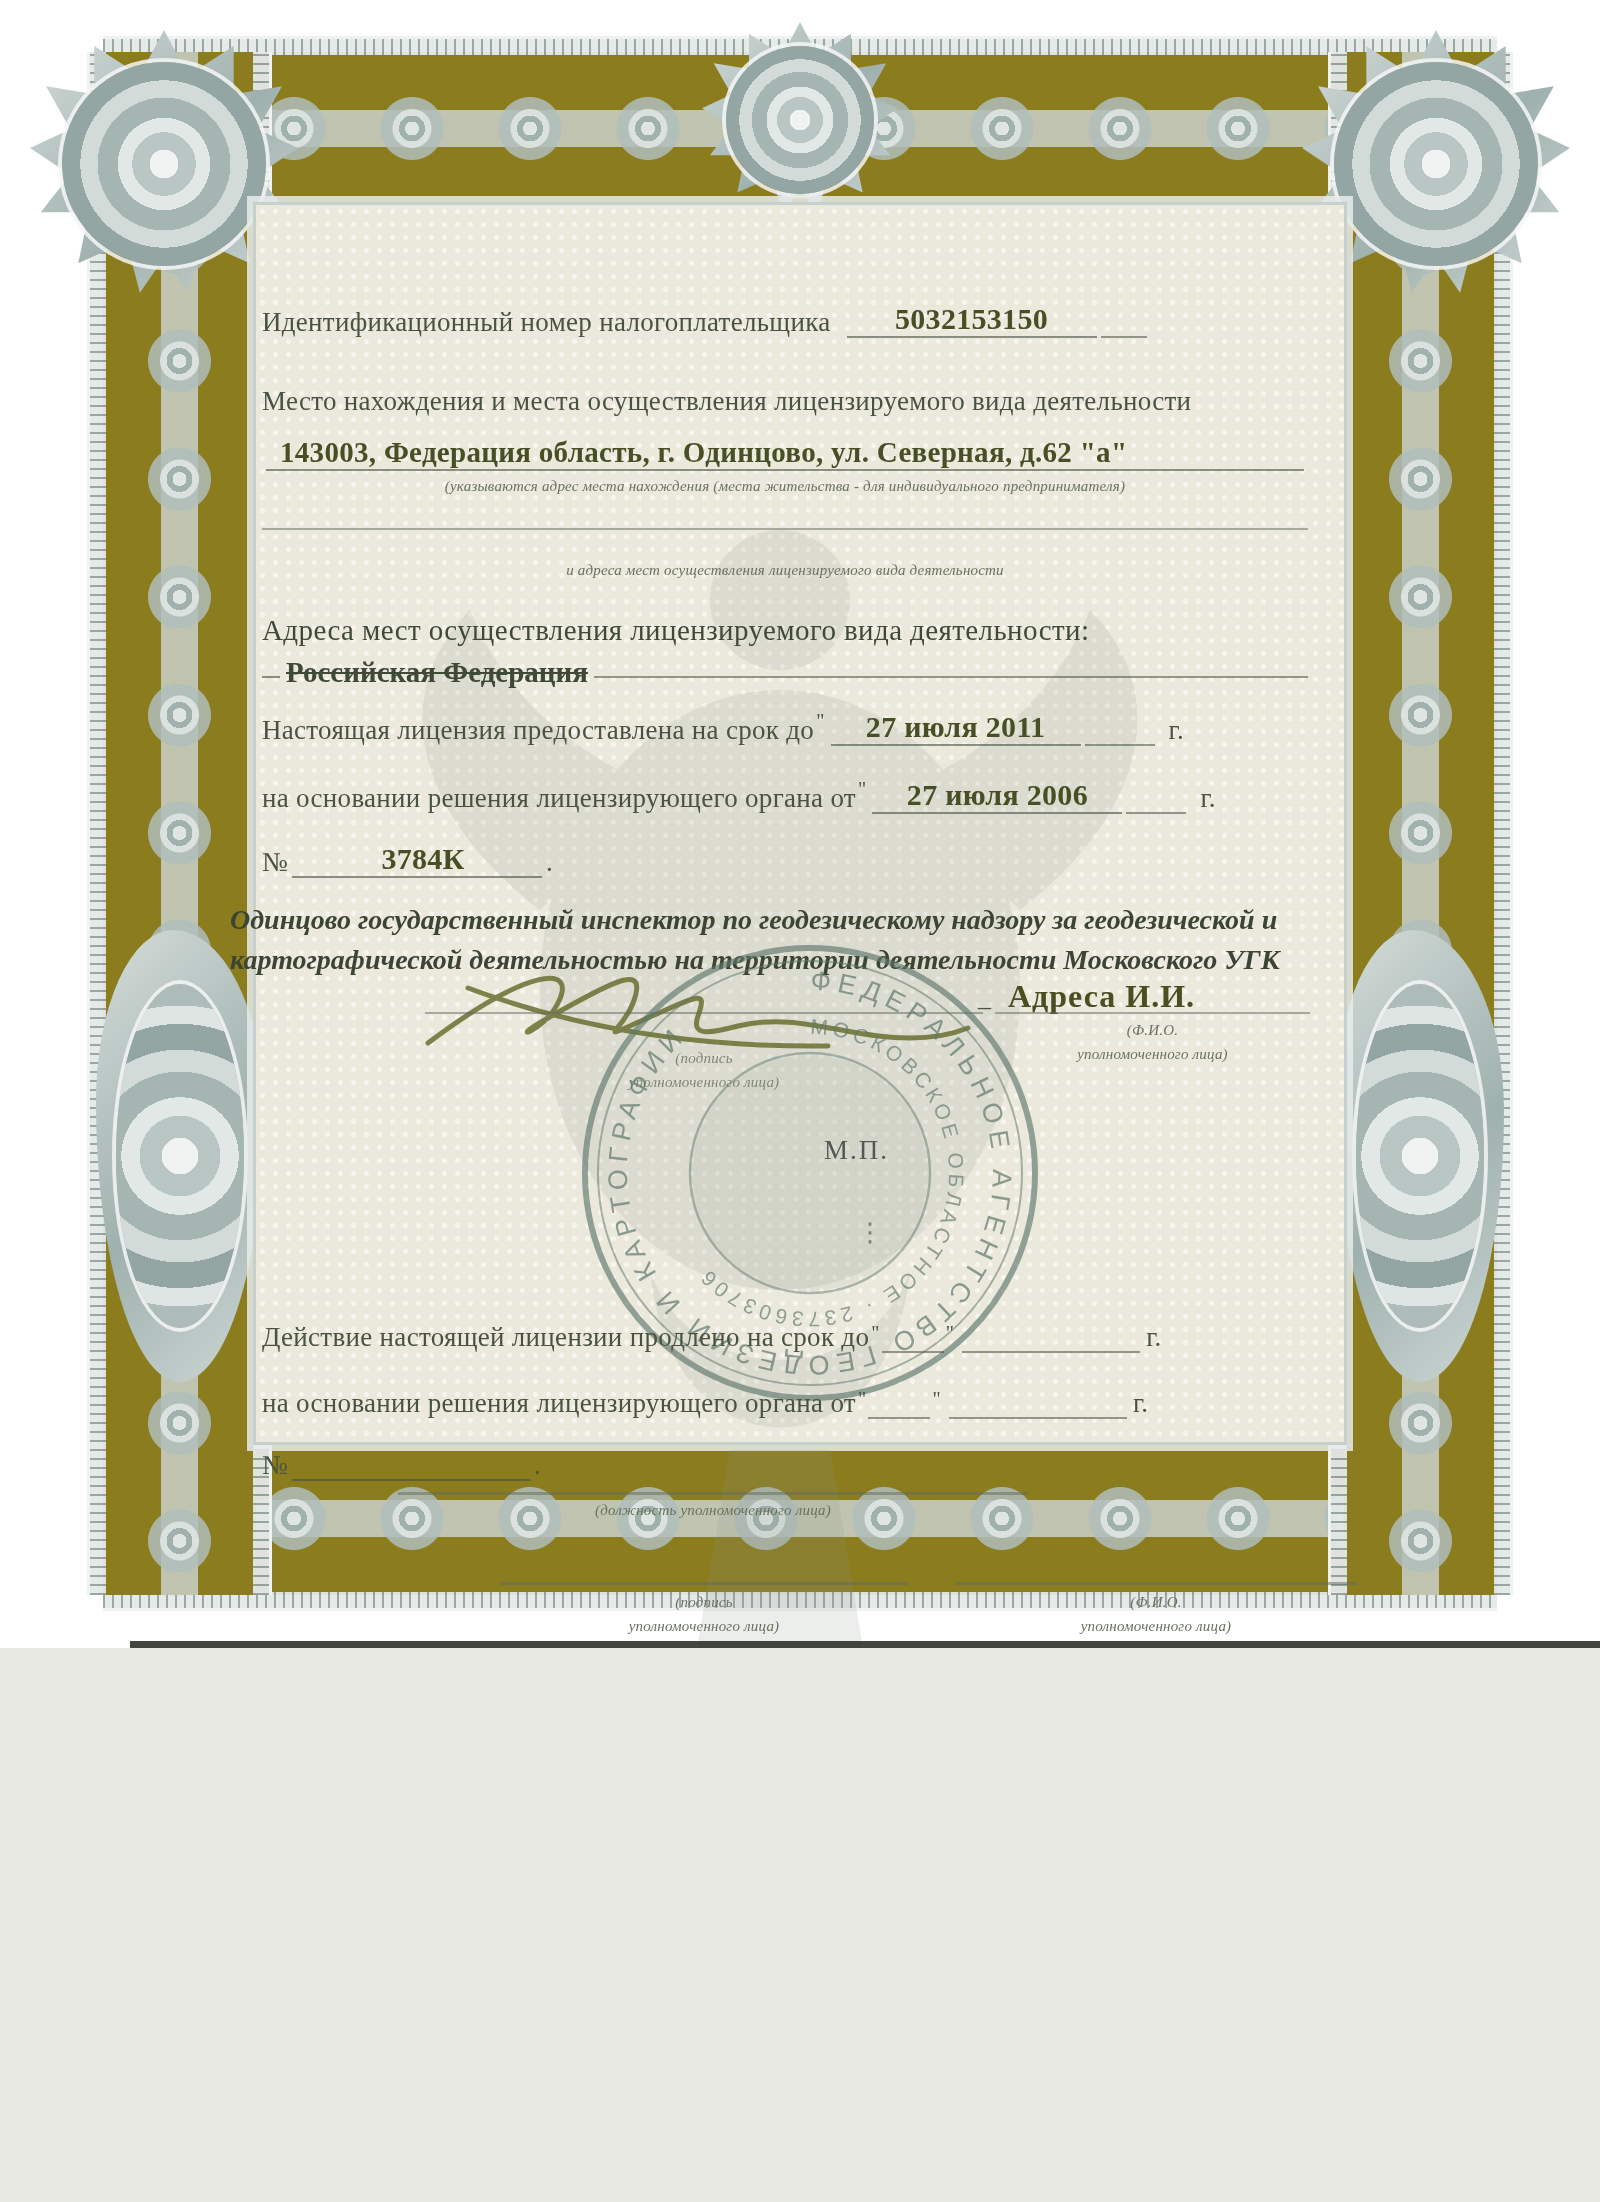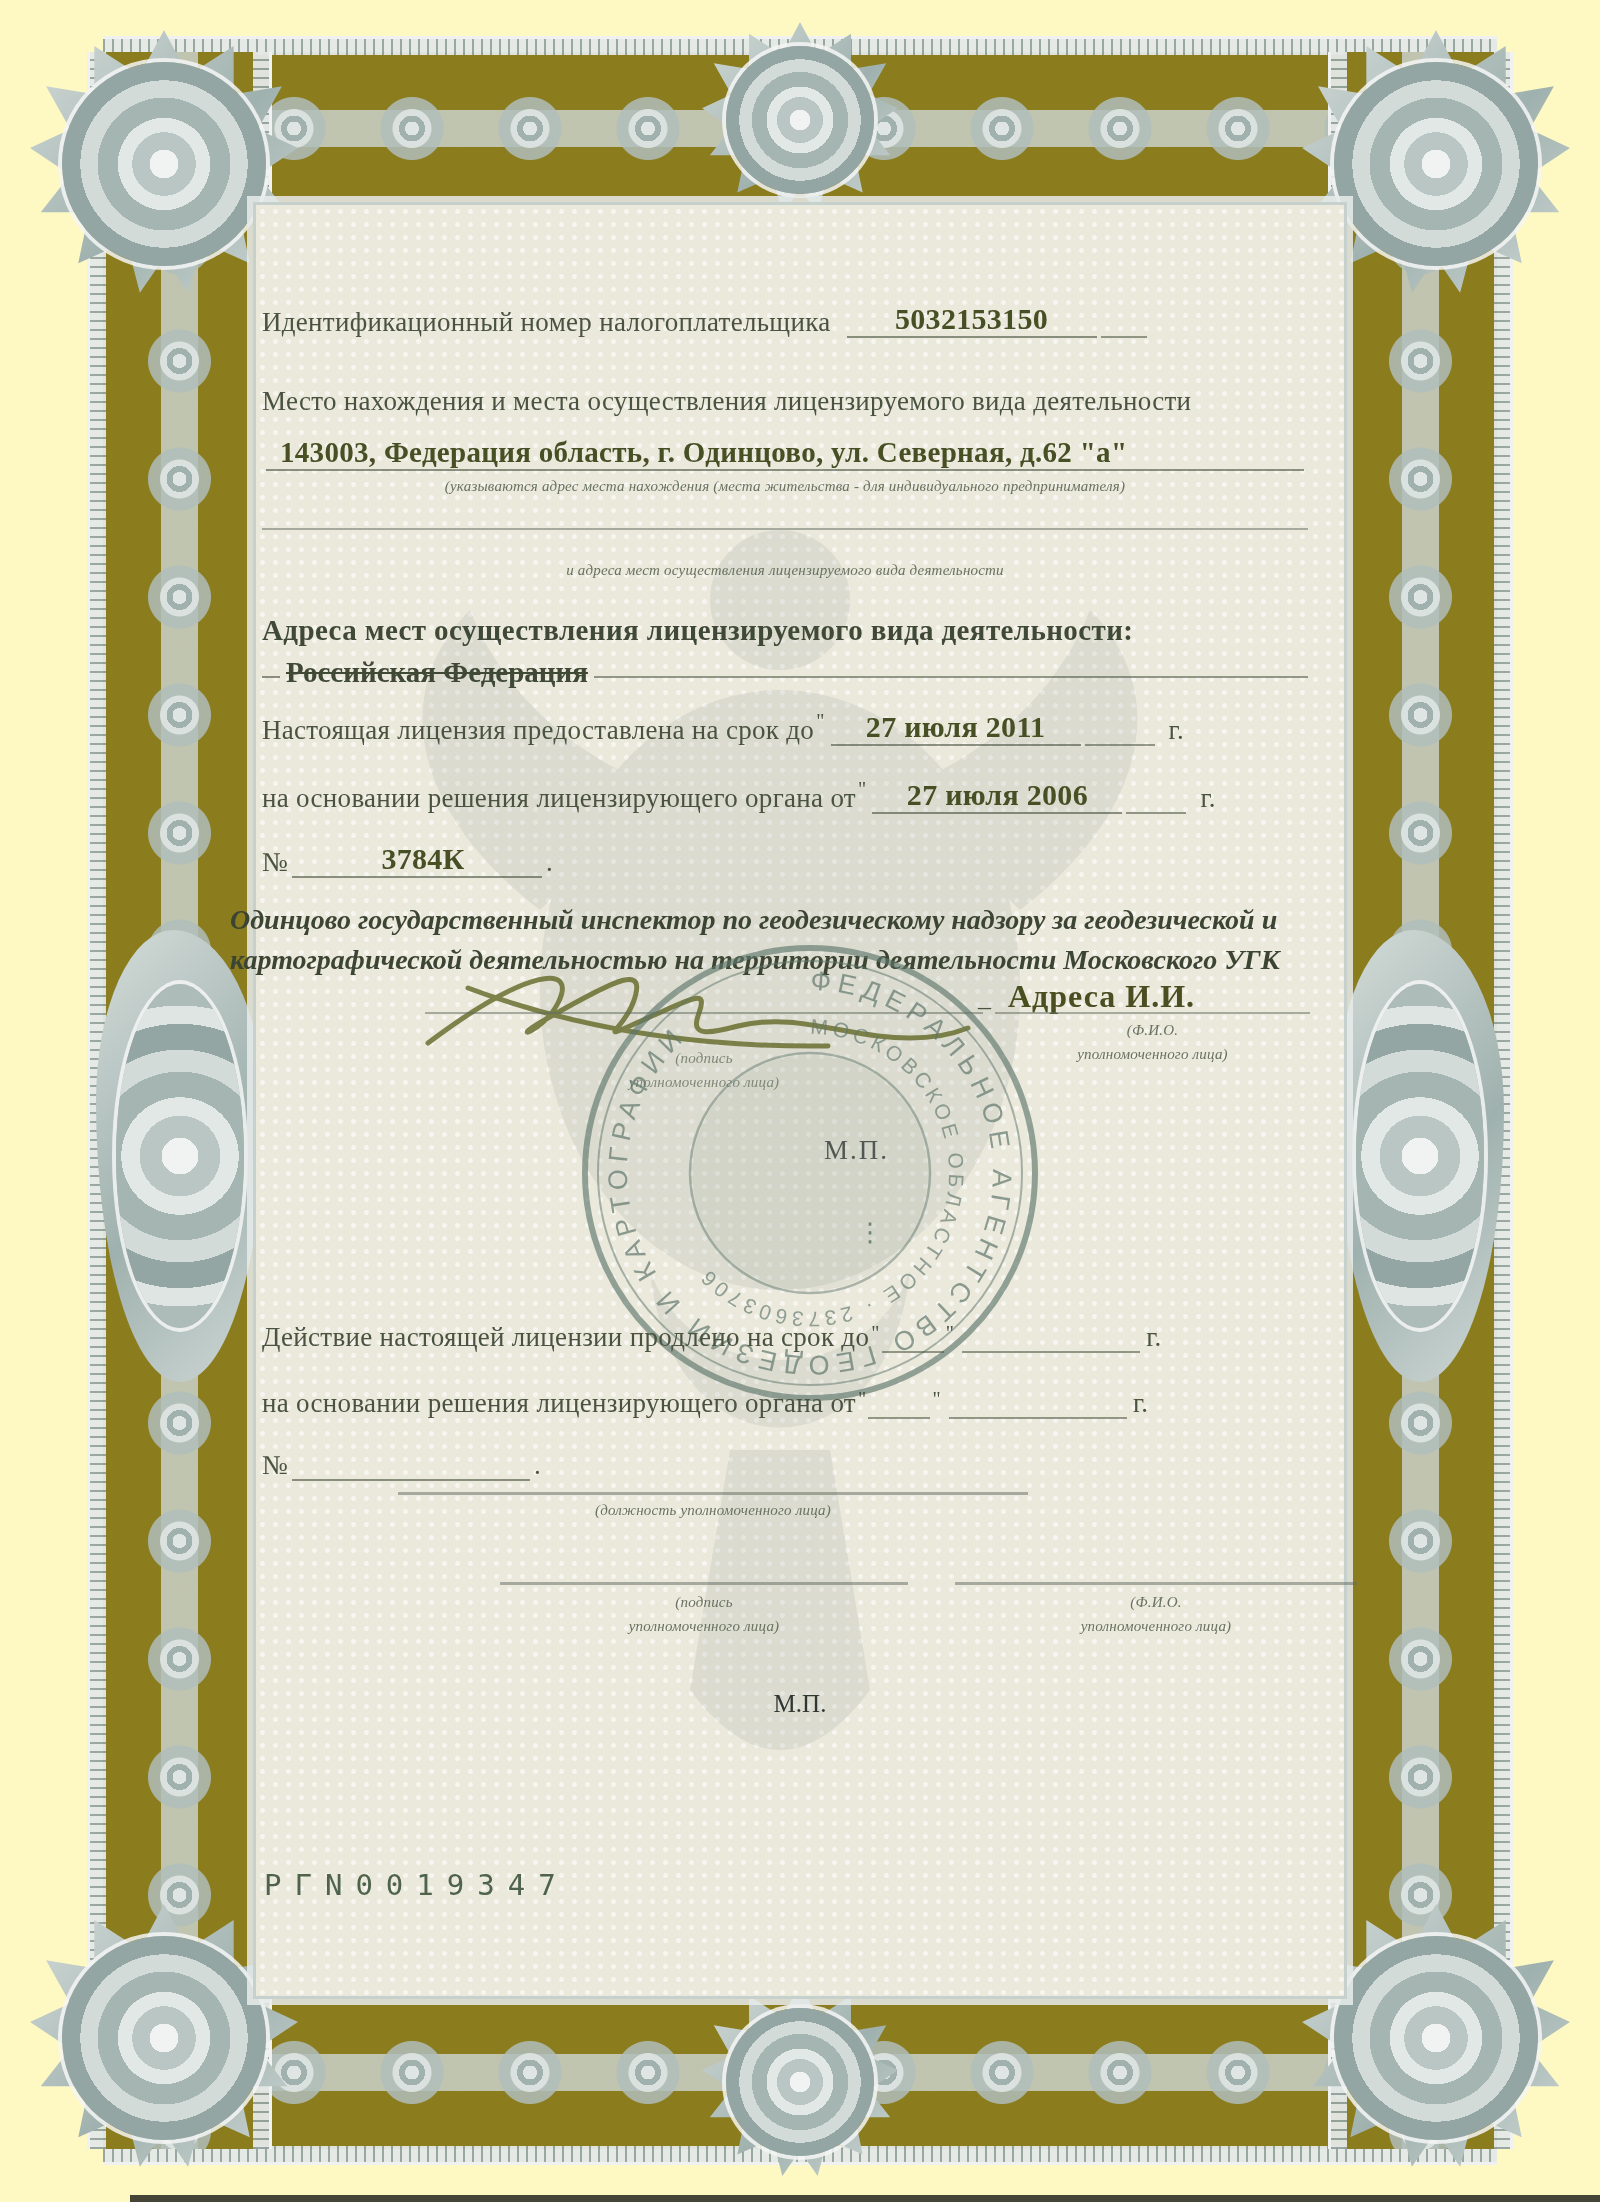--- a/index.html
+++ b/index.html
@@ -1,16 +1,16 @@
 <!DOCTYPE html>
 <html><head>
 <meta charset="utf-8">
 <style>
   html,body{margin:0;padding:0;background:#e8e8e2;}
-  .page{position:relative;width:1600px;height:2202px;background:#fef9c3;overflow:hidden;
+  .page{position:relative;width:1600px;height:1648px;background:#ffffff;overflow:hidden;
         font-family:"Liberation Serif","DejaVu Serif",serif;color:#4a5340;}
 
   
   .band{position:absolute;background-color:#8b7c1e;}
   .band.h{background-image:
       radial-gradient(circle, rgba(225,231,229,.95) 0 7px, rgba(160,176,173,.95) 7px 13px, rgba(222,229,227,.9) 13px 19px, rgba(139,124,30,0) 20px),
       radial-gradient(circle, rgba(176,190,187,.85) 0 31px, rgba(139,124,30,0) 32px),
       linear-gradient(to bottom, rgba(139,124,30,0) 0 38%, rgba(205,214,212,.8) 38% 62%, rgba(139,124,30,0) 62%);
       background-size:118px 100%,118px 100%,118px 100%;
       background-position:14px center,14px center,0 0;background-repeat:repeat-x;}
@@ -60,21 +60,21 @@
 
   
   .row{position:absolute;left:262px;display:flex;align-items:flex-end;font-size:27px;letter-spacing:.3px;}
   .lbl{color:#4a5340;}
   .val{font-weight:bold;color:#474f24;font-size:30px;}
   .fill{display:inline-block;border-bottom:2px solid rgba(70,80,60,.6);text-align:center;margin:0 4px;}
   .tail{display:inline-block;border-bottom:2px solid rgba(70,80,60,.55);height:1em;}
   .quote{font-size:20px;align-self:flex-start;margin:0 2px;color:#4a5340;}
   .caption{position:absolute;font-style:italic;font-size:15px;color:#68725f;text-align:center;letter-spacing:.2px;}
   .hline{position:absolute;border-bottom:3px solid rgba(95,105,95,.5);}
-  .heading{position:absolute;left:262px;font-weight:bold;font-size:29px;color:#3f4936;letter-spacing:.4px;}
+  .heading{position:absolute;left:262px;font-weight:normal;font-size:29px;color:#3f4936;letter-spacing:.4px;}
   .strike-row{position:absolute;left:262px;width:1046px;display:flex;align-items:center;margin-top:8px;}
   .strike-row .pre{width:18px;border-top:2px solid rgba(70,80,60,.6);margin-top:8px;}
   .strike-row .sval{font-weight:bold;font-size:29px;color:#3f4936;text-decoration:line-through;text-decoration-thickness:2px;padding:0 6px;}
   .strike-row .post{flex:1;border-top:2px solid rgba(70,80,60,.55);margin-top:8px;}
   .inspector{position:absolute;left:230px;width:1108px;font-weight:bold;font-style:italic;font-size:28px;line-height:1.42;color:#3c4533;}
   .name-val{position:absolute;font-weight:bold;font-size:32px;color:#4a4f22;letter-spacing:1px;}
   .serial{position:absolute;left:264px;top:1868px;font-family:"DejaVu Sans Mono","Liberation Mono",monospace;
       font-size:29px;letter-spacing:13px;color:#4f634c;}
   .mp-bottom{position:absolute;left:0;right:0;text-align:center;font-size:25px;color:#2f3734;font-family:"Liberation Serif",serif;}
   .blank-s{display:inline-block;width:62px;border-bottom:2px solid rgba(70,80,60,.55);height:1em;}

